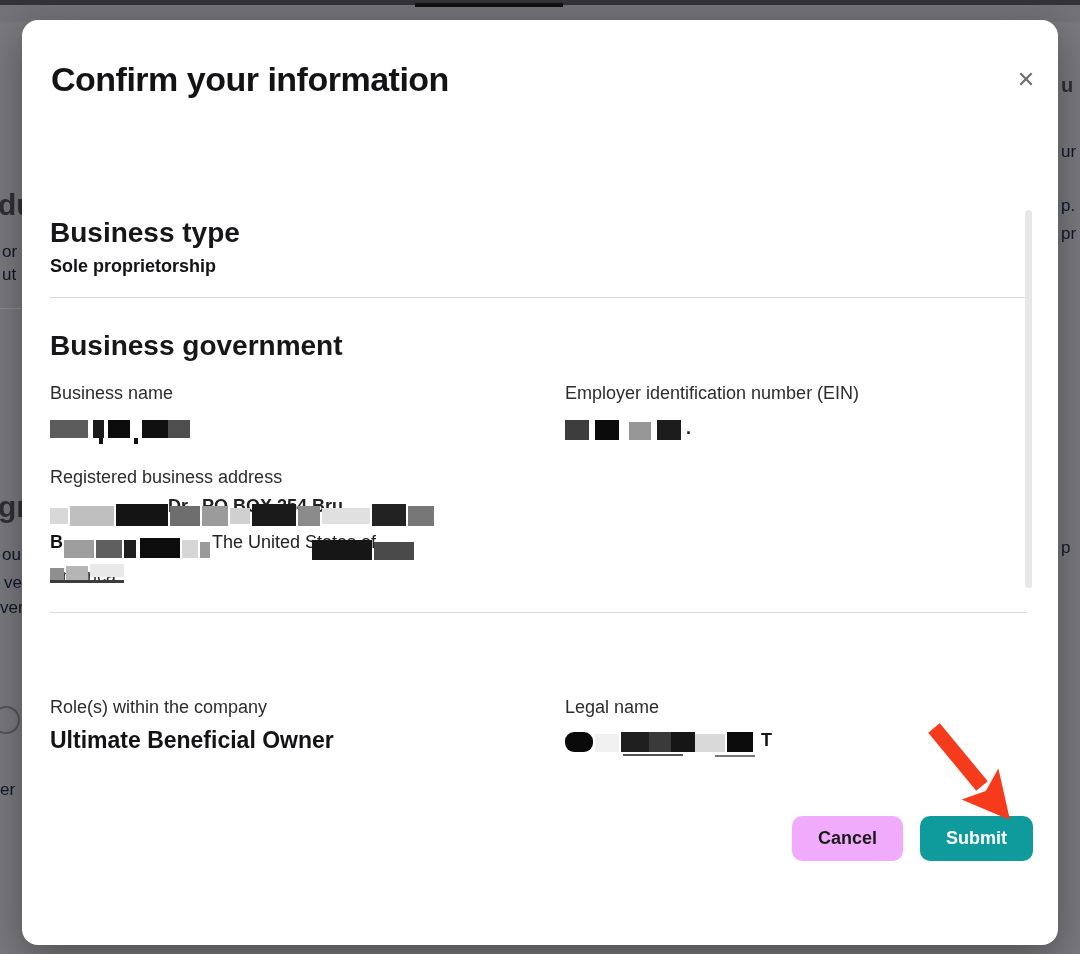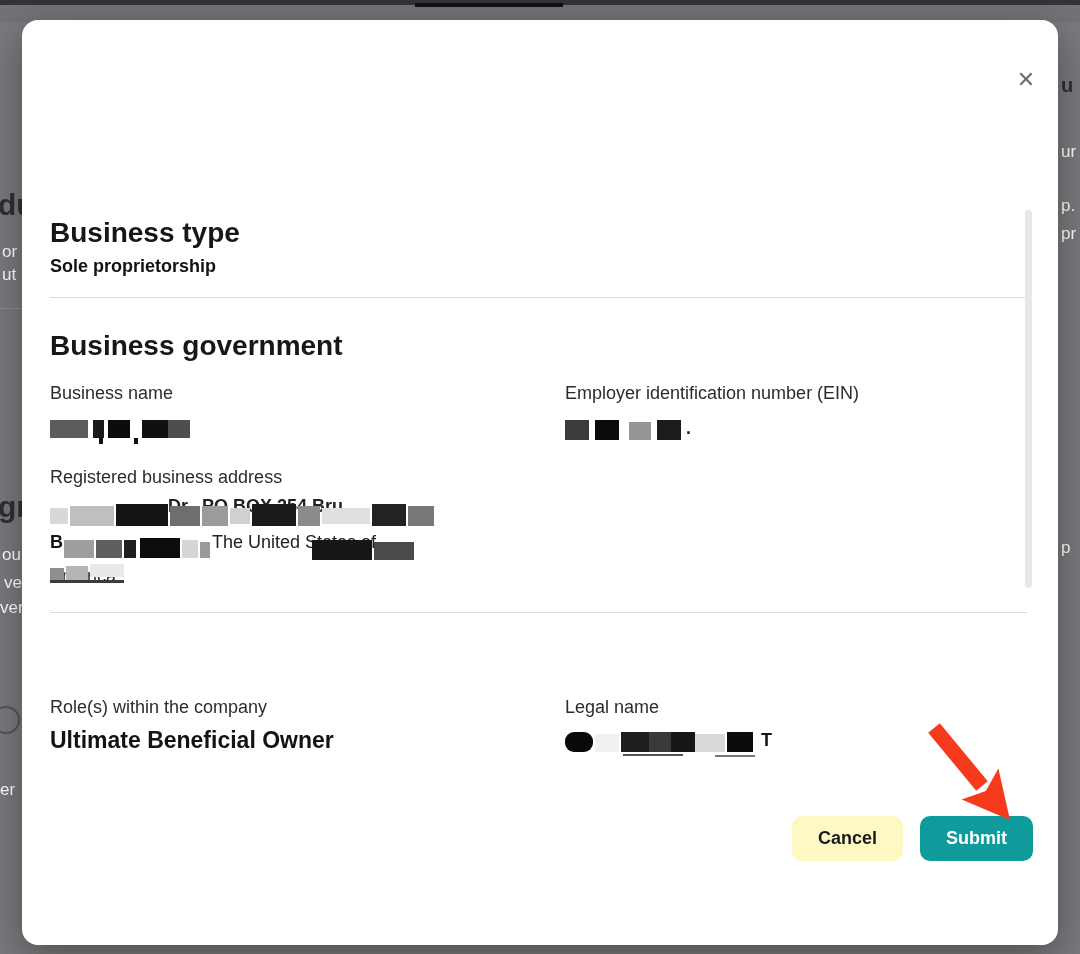--- a/index.html
+++ b/index.html
@@ -4,21 +4,21 @@
 <style>
   * { margin:0; padding:0; box-sizing:border-box; }
   html,body { width:1080px; height:954px; overflow:hidden; }
   body { font-family:"Liberation Sans", sans-serif; }
   #screen { position:relative; width:1080px; height:954px; background:#7a7a7e; overflow:hidden; }
 
   
   .topbar-dark { position:absolute; left:0; top:0; width:1080px; height:5px; background:#343437; }
   .topbar-mid  { position:absolute; left:0; top:5px; width:1080px; height:17px; background:#737377; }
   .topbar-progress { position:absolute; left:415px; top:3px; width:148px; height:4px; background:#111113; }
-  .bg-frag { position:absolute; color:#ffffff; font-size:17px; white-space:nowrap; }
+  .bg-frag { position:absolute; color:#0f172a; font-size:17px; white-space:nowrap; }
   .bg-frag.bold { font-weight:700; color:#303034; }
   .bg-frag.big { font-size:30px; font-weight:700; color:#303034; }
   .bg-line { position:absolute; height:1px; background:#8d8d91; }
   .bg-circle { position:absolute; width:28px; height:28px; border:2px solid #55555a; border-radius:50%; background:transparent; }
 
   
   .modal { position:absolute; left:22px; top:20px; width:1036px; height:925px; background:#ffffff;
            border-radius:16px; box-shadow:0 12px 40px rgba(0,0,0,.35); }
   .modal-title { position:absolute; left:29px; top:40px; font-size:34px; font-weight:700; letter-spacing:-.5px; color:#131315; }
   .modal-close { position:absolute; left:984px; top:40px; width:40px; height:40px; font-size:22px; color:#6e6e72;
@@ -32,21 +32,21 @@
   .divider { position:absolute; left:28px; width:977px; height:1px; background:#dadadc; }
 
   .redact-row { position:absolute; }
   .rb { position:absolute; }
   .ghost { position:absolute; font-size:18px; color:#222225; white-space:nowrap; }
 
   .scroll-thumb { position:absolute; left:1003px; top:190px; width:7px; height:378px; background:#e7e7e9; border-radius:4px; }
 
   .btn { position:absolute; top:796px; height:45px; border:none; border-radius:10px; font-size:18px; font-weight:700;
          font-family:"Liberation Sans", sans-serif; cursor:pointer; }
-  .btn-cancel { left:770px; width:111px; background:#fef9c3; color:#1a1a1d; }
+  .btn-cancel { left:770px; width:111px; background:#f0abfc; color:#1a1a1d; }
   .btn-submit { left:898px; width:113px; background:#0f9b9b; color:#ffffff; }
 
   .arrow-svg { position:absolute; left:878px; top:678px; width:130px; height:135px; pointer-events:none; }
 </style>
 </head>
 <body>
 
 <div id="screen">
 
   <div class="topbar-dark"></div>
@@ -65,20 +65,21 @@
   <span class="bg-frag" style="left:0; top:780px;">er</span>
 
   <span class="bg-frag bold" style="left:1061px; top:74px; font-size:20px;">u</span>
   <span class="bg-frag" style="left:1061px; top:142px;">ur</span>
   <span class="bg-frag" style="left:1061px; top:196px;">p.</span>
   <span class="bg-frag" style="left:1061px; top:224px;">pr</span>
   <span class="bg-frag" style="left:1061px; top:538px;">p</span>
 
   <div class="modal">
 
+    <div class="modal-title">Confirm your information</div>
     <button class="modal-close">✕</button>
 
     <div class="subtitle">
     </div>
 
     <div class="sec-heading" style="left:28px; top:197px;">Business type</div>
     <div class="field-value" style="left:28px; top:236px;">Sole proprietorship</div>
 
     <div class="divider" style="top:277px;"></div>
 

